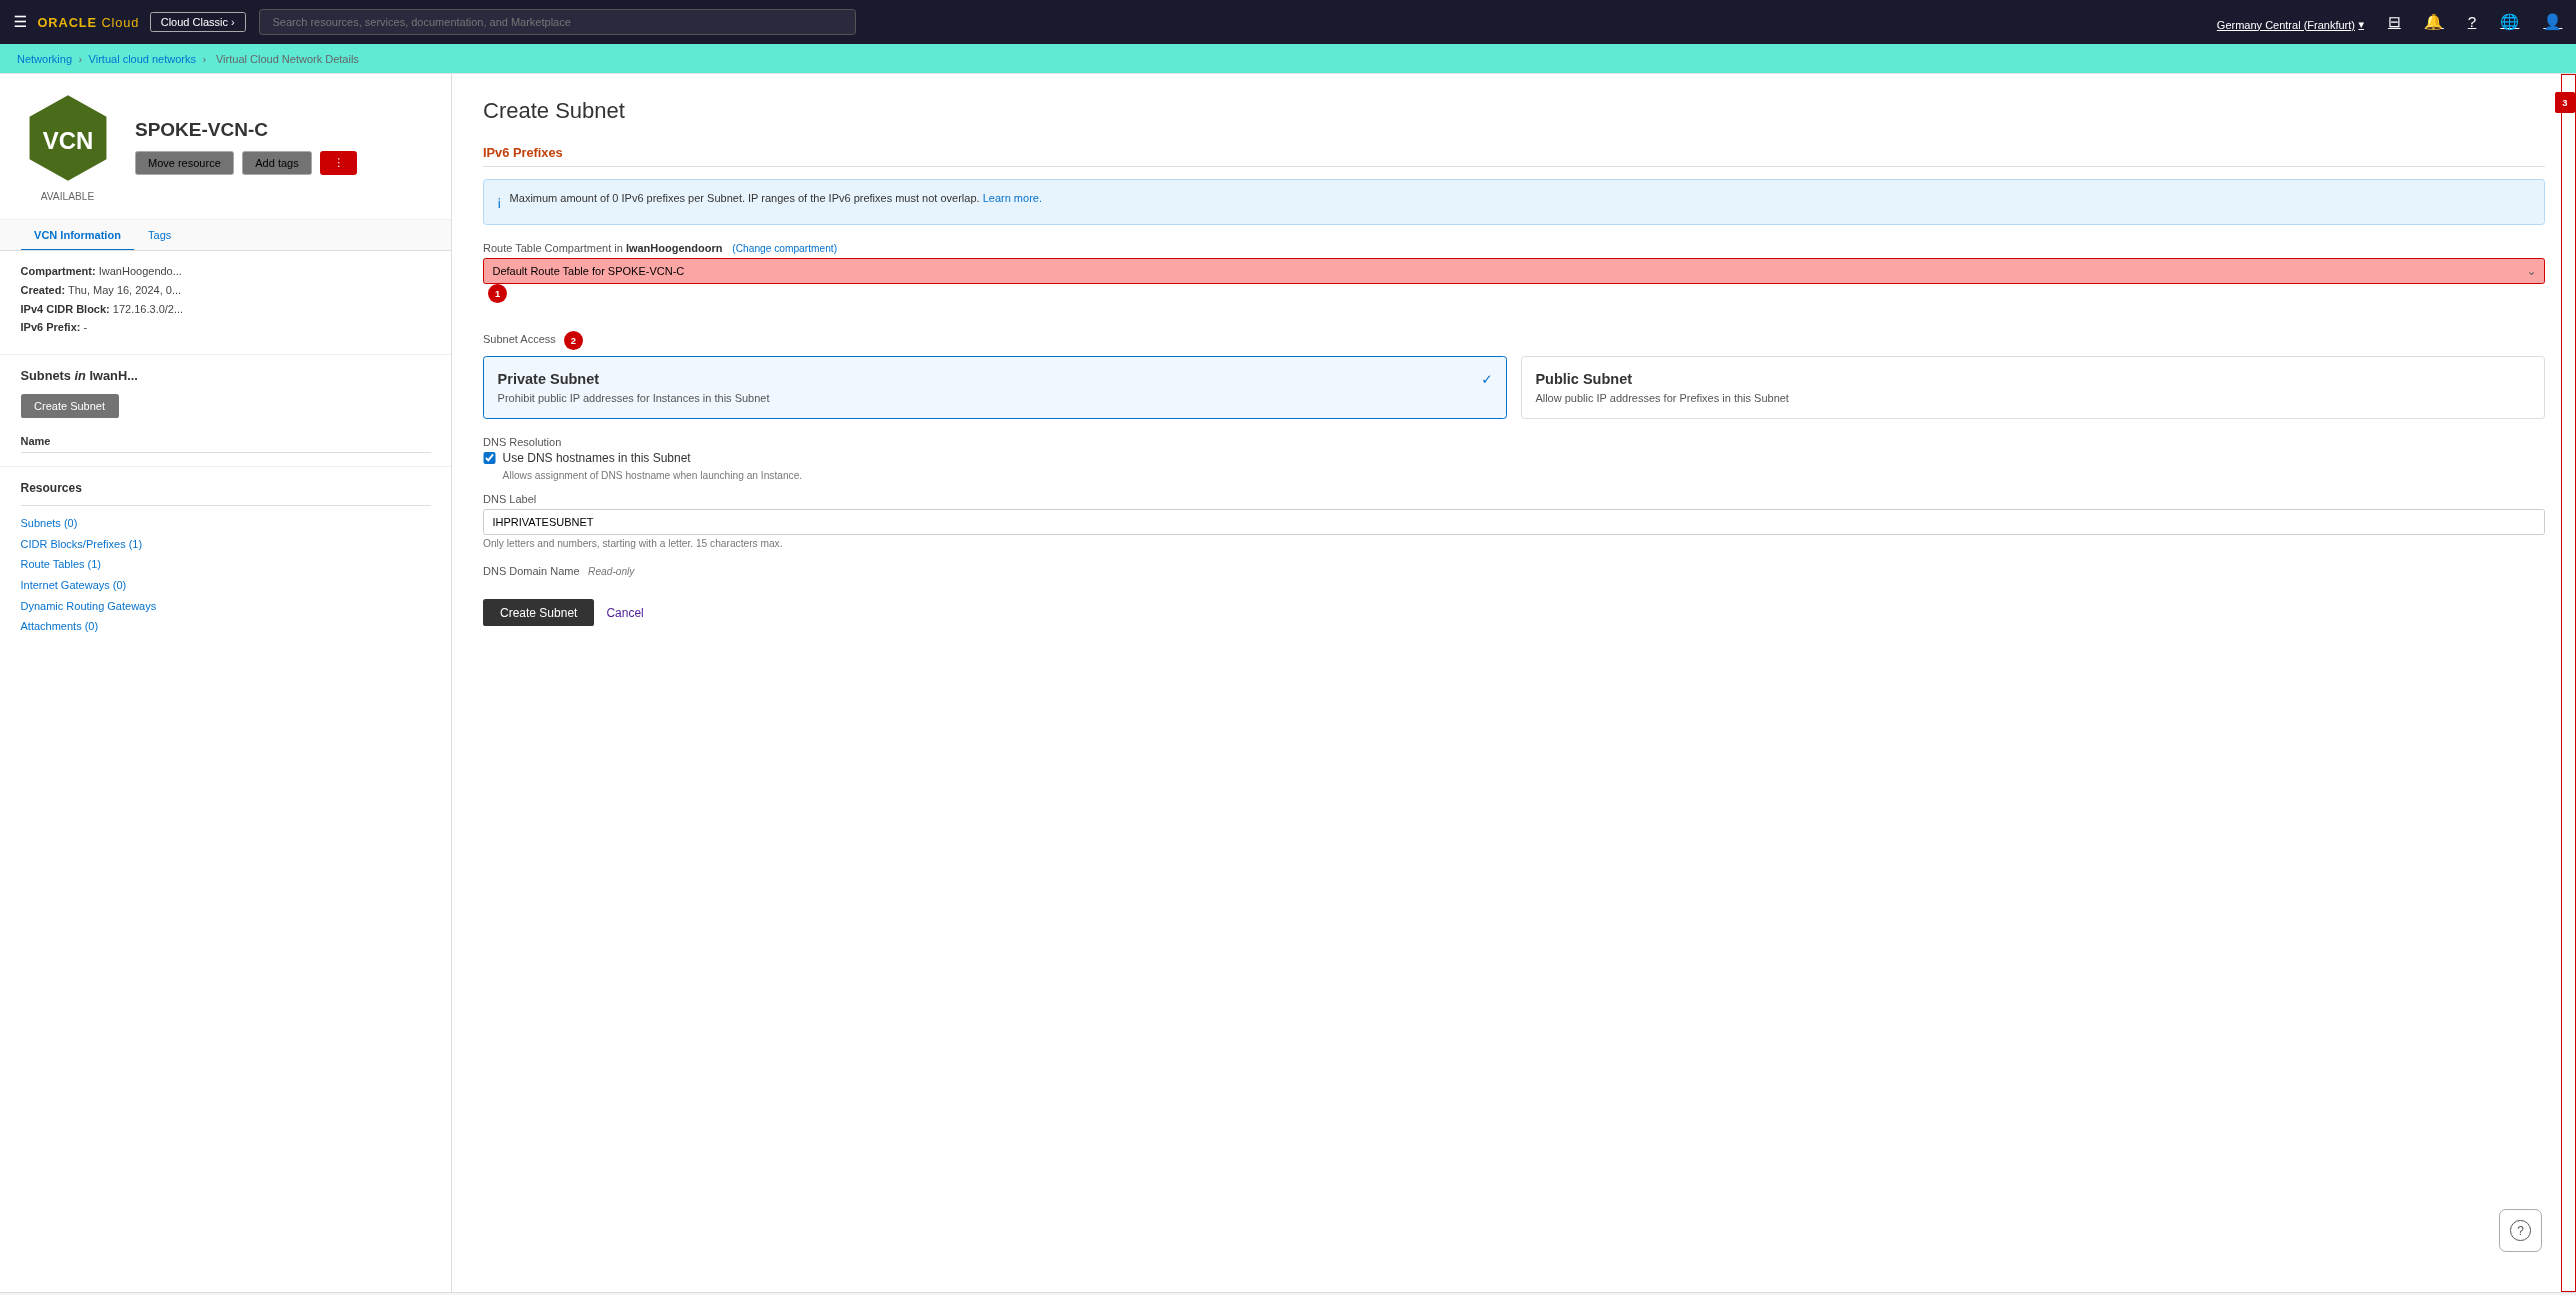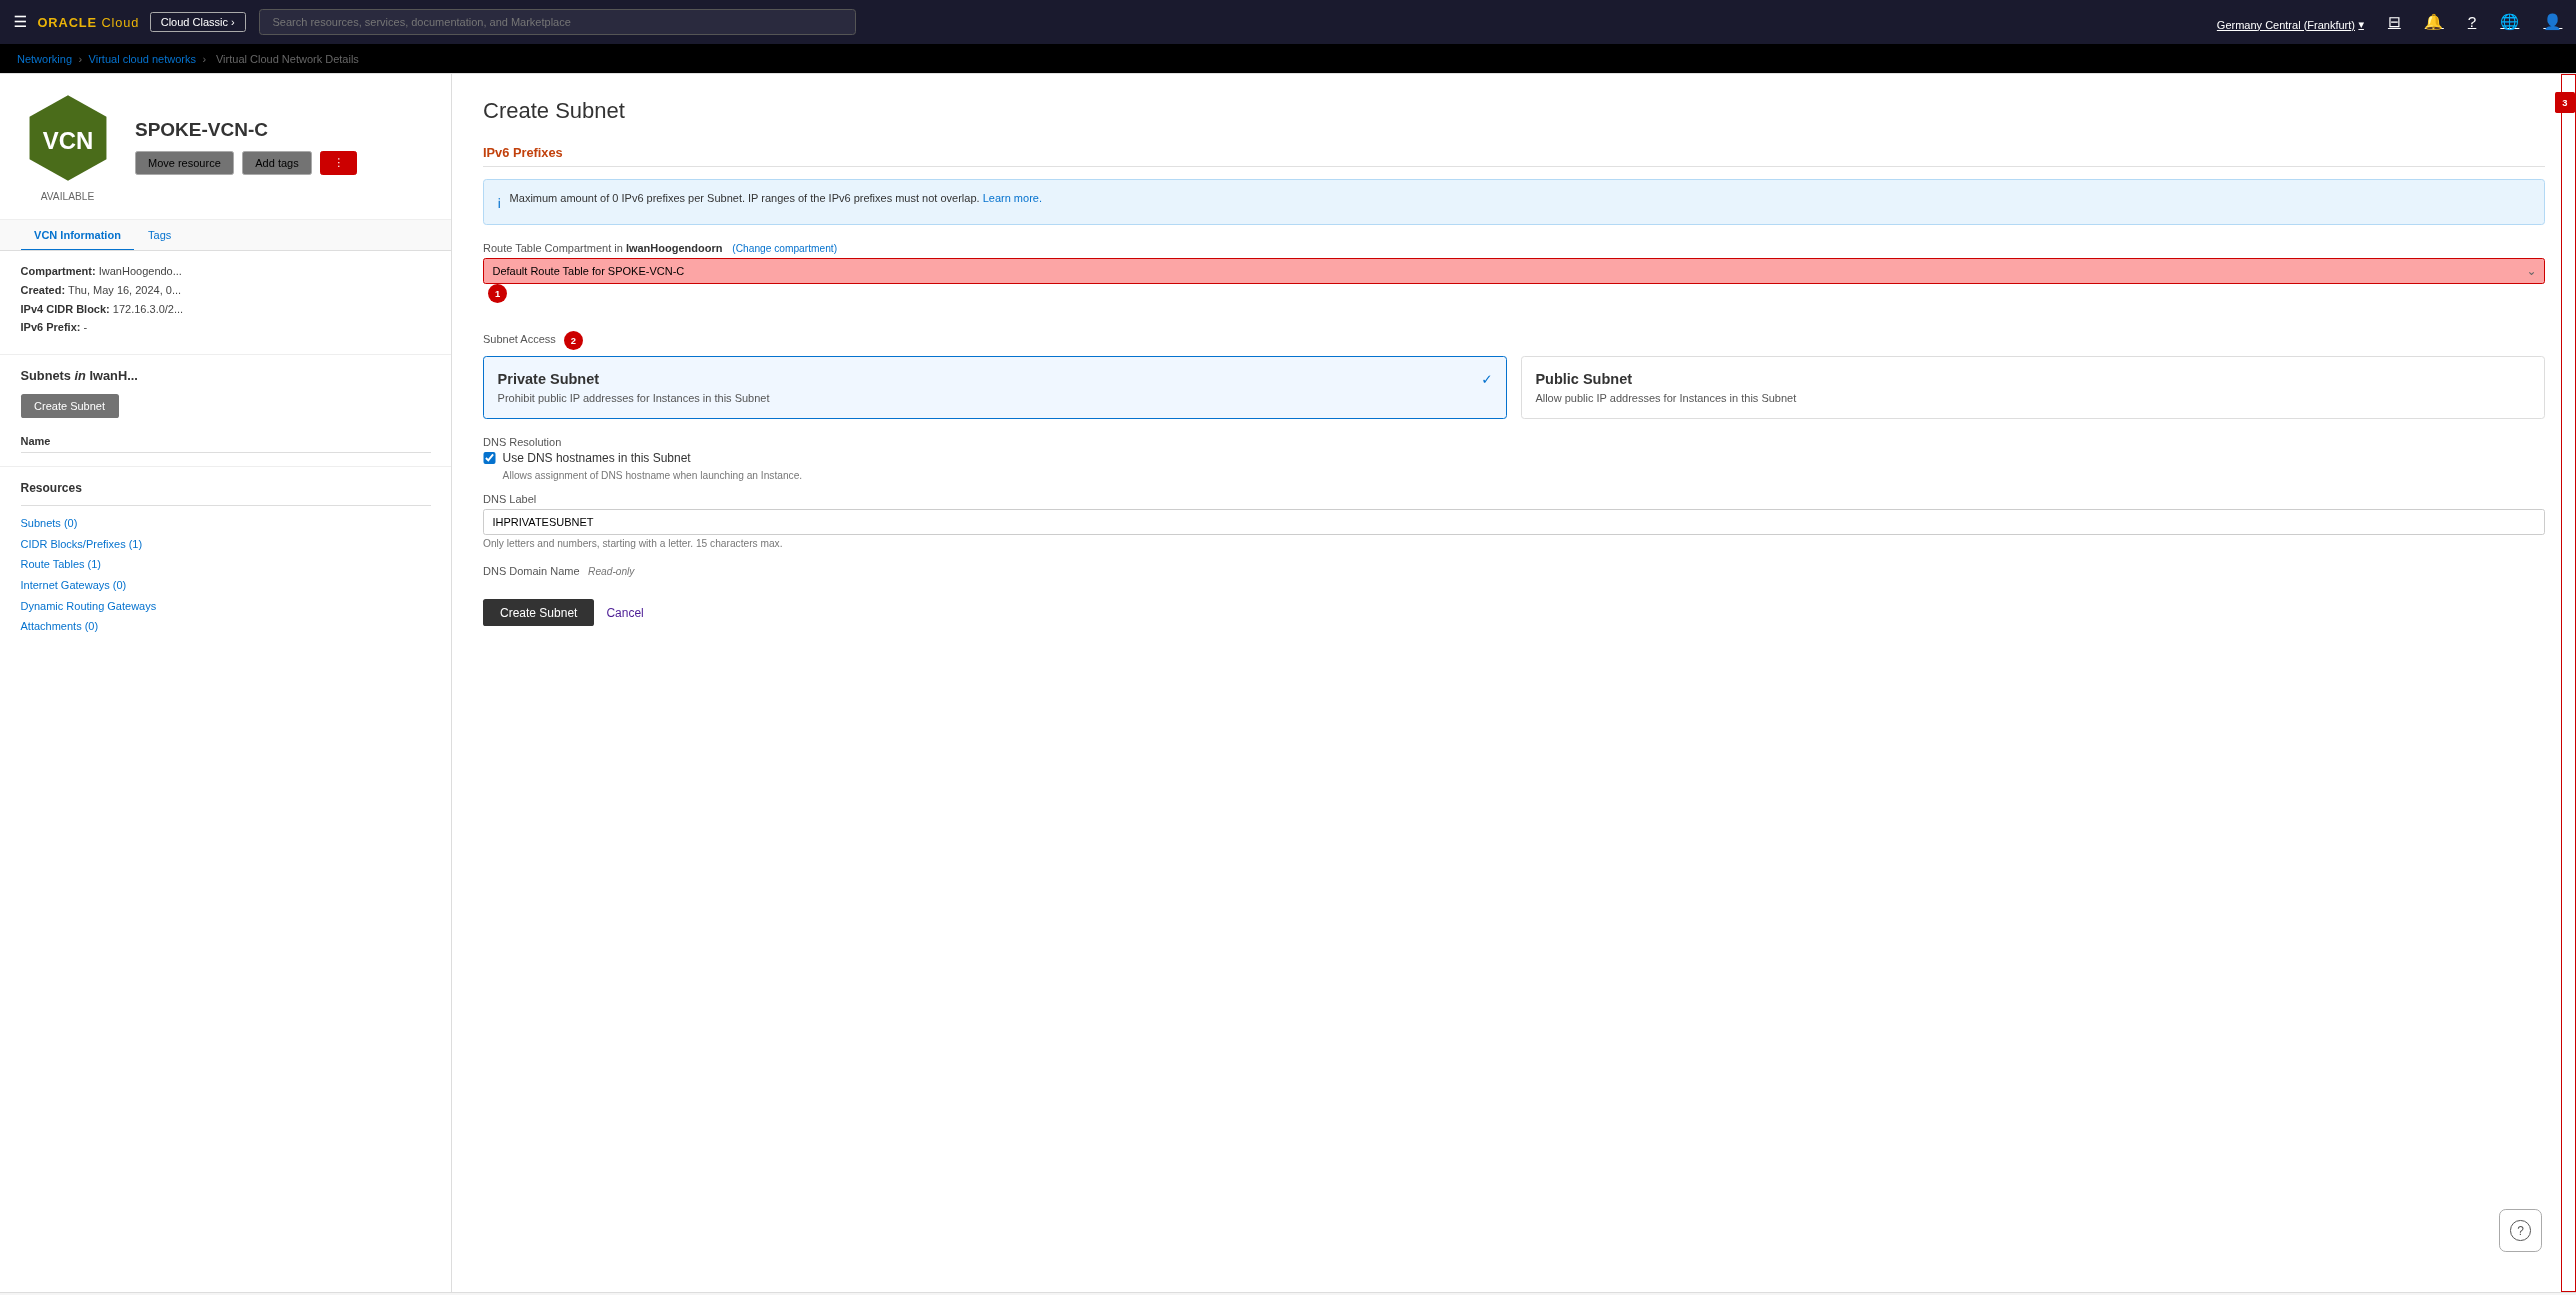--- a/index.html
+++ b/index.html
@@ -39,21 +39,21 @@
       font-size: 11px;
     }
     .navbar-right { margin-left: auto; display: flex; align-items: flex-end; gap: 24px; color: #fff; font-size: 11px; text-decoration: underline; }
     .region-selector { cursor: pointer; display: flex; align-items: center; gap: 3.4px; white-space: nowrap; }
     .nav-icon { font-size: 15.3px; cursor: pointer; }
 
     
     .breadcrumb {
       padding: 8.5px 17px;
       font-size: 11px;
-      background: #000000;
+      background: #5eead4;
       border-bottom: 0.9px solid #e0e0e0;
     }
     .breadcrumb a { color: #0572ce; text-decoration: none; }
     .breadcrumb span { color: #666; margin: 0 3.4px; }
 
     
     .main-layout {
       display: flex;
       height: calc(100vh - 77px);
       position: relative;
@@ -469,21 +469,21 @@
         <span class="step-badge">2</span>
       </div>
       <div class="subnet-options">
         <div class="subnet-option selected">
           <span class="check-icon">✓</span>
           <h4>Private Subnet</h4>
           <p>Prohibit public IP addresses for Instances in this Subnet</p>
         </div>
         <div class="subnet-option">
           <h4>Public Subnet</h4>
-          <p>Allow public IP addresses for Instances in this Subnet</p>
+          <p>Allow public IP addresses for Prefixes in this Subnet</p>
         </div>
       </div>
     </div>
 
     <div class="dns-section">
       <div class="form-label">DNS Resolution</div>
       <div class="checkbox-row">
         <input type="checkbox" checked="" style="">
         <label>Use DNS hostnames in this Subnet</label>
       </div>

